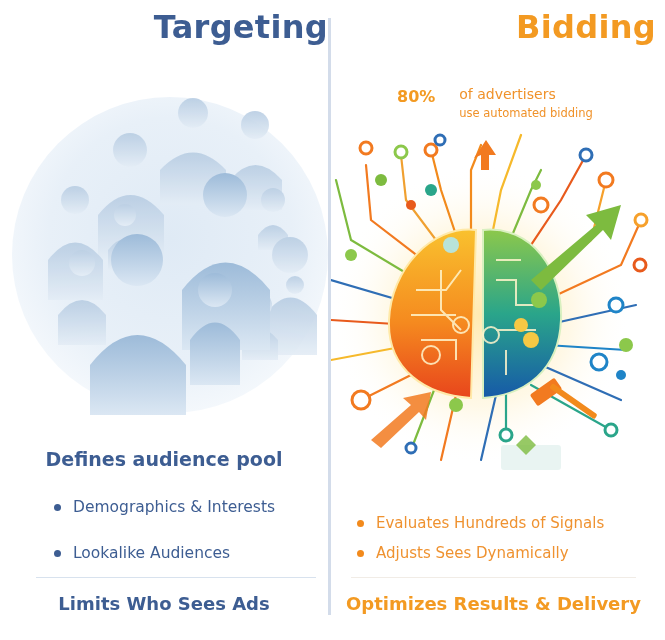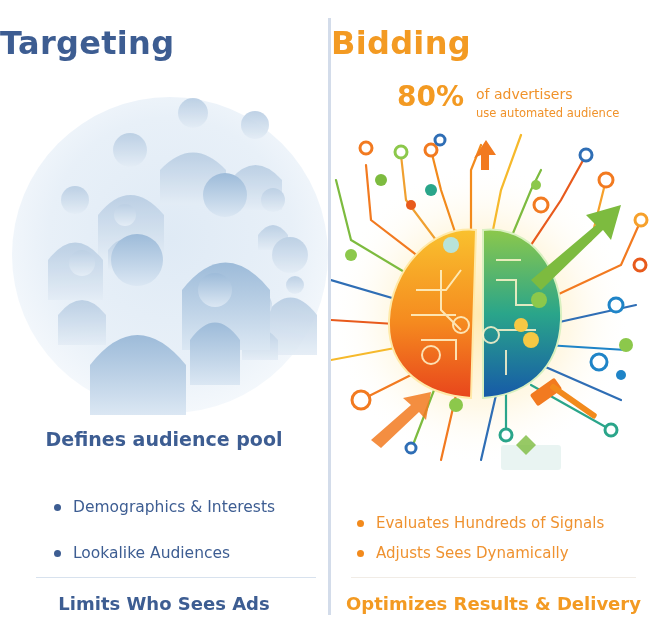--- a/index.html
+++ b/index.html
@@ -5,34 +5,34 @@
   * { box-sizing: border-box; margin: 0; padding: 0; }
   html, body { width: 665px; height: 640px; background: #ffffff; overflow: hidden; }
   body { font-family: "DejaVu Sans", "Liberation Sans", sans-serif; position: relative; }
 
   .panel { position: absolute; top: 0; height: 615px; }
   .left { left: 0; width: 328px; }
   .right { left: 331px; width: 325px; }
 
   .divider { position: absolute; left: 328px; top: 18px; width: 3px; height: 597px; background: #d3dcea; }
 
-  .title { position: absolute; top: 24px; width: 100%; text-align: left; font-size: 32px; font-weight: bold; letter-spacing: 0.3px; }
+  .title { position: absolute; top: 8px; width: 100%; text-align: right; font-size: 32px; font-weight: bold; letter-spacing: 0.3px; }
   .left .title { color: #3d5d92; }
   .right .title { color: #f39a22; }
 
   .stat { position: absolute; top: 82px; left: 66px; display: flex; align-items: flex-start; }
-  .stat-num { font-size: 28px; font-weight: bold; color: #f39a22; line-height: 30px; }
-  .stat-text { margin-left: 12px; font-size: 13px; color: #f0922a; line-height: 16px; }
+  .stat-num { font-size: 16px; font-weight: bold; color: #f39a22; line-height: 30px; }
+  .stat-text { margin-left: 24px; font-size: 13px; color: #f0922a; line-height: 16px; }
   .stat-text div:first-child { font-size: 14px; margin-top: 4px; }
   .stat-text div:last-child { font-size: 11.5px; margin-top: 3px; }
 
   .people-art { position: absolute; left: 10px; top: 85px; width: 318px; height: 330px; }
   .brain-art { position: absolute; left: 0; top: 130px; width: 334px; height: 360px; }
 
-  .subhead { position: absolute; top: 428px; width: 100%; text-align: center; font-size: 19px; color: #3d5d92; }
+  .subhead { position: absolute; top: 448px; width: 100%; text-align: center; font-size: 19px; color: #3d5d92; }
 
   .bullets { position: absolute; list-style: none; }
   .left .bullets { top: 476px; left: 54px; }
   .right .bullets { top: 508px; left: 26px; }
   .bullets li { display: flex; align-items: center; height: 30px; font-size: 15.5px; }
   .left .bullets li { color: #3d5d92; margin-top: 16px; }
   .right .bullets li { color: #ef9230; font-size: 15px; }
   .dot { width: 7px; height: 7px; border-radius: 50%; margin-right: 12px; flex: none; }
   .left .dot { background: #3d5d92; }
   .right .dot { background: #f28a1c; }
@@ -120,21 +120,21 @@
   <div class="footer">Limits Who Sees Ads</div>
 </section>
 
 <section class="panel right">
   <h1 class="title">Bidding</h1>
 
   <div class="stat">
     <span class="stat-num">80%</span>
     <div class="stat-text">
       <div>of advertisers</div>
-      <div>use automated audience</div>
+      <div>use automated bidding</div>
     </div>
   </div>
 
   <svg class="brain-art" viewBox="0 0 334 360">
     <defs>
       <radialGradient id="glow" cx="50%" cy="50%" r="50%">
         <stop offset="0%" stop-color="#ffe7a8" stop-opacity="0.9"></stop>
         <stop offset="60%" stop-color="#fff4d6" stop-opacity="0.6"></stop>
         <stop offset="100%" stop-color="#ffffff" stop-opacity="0"></stop>
       </radialGradient>

